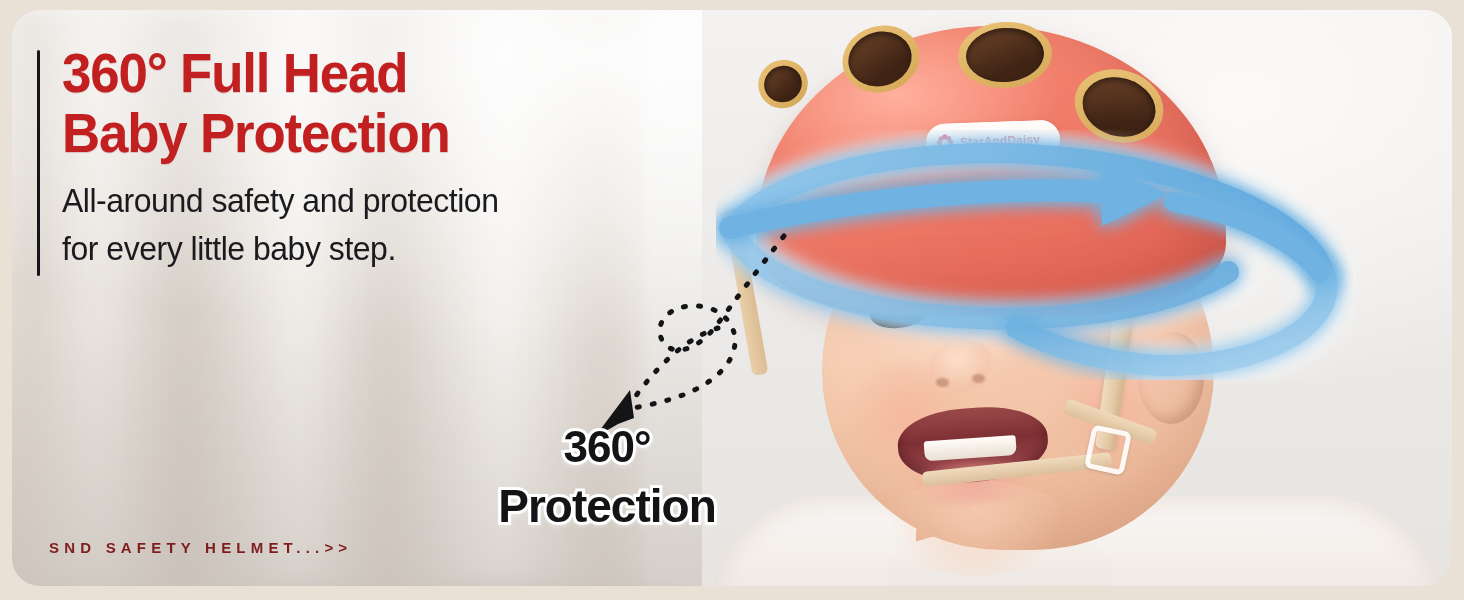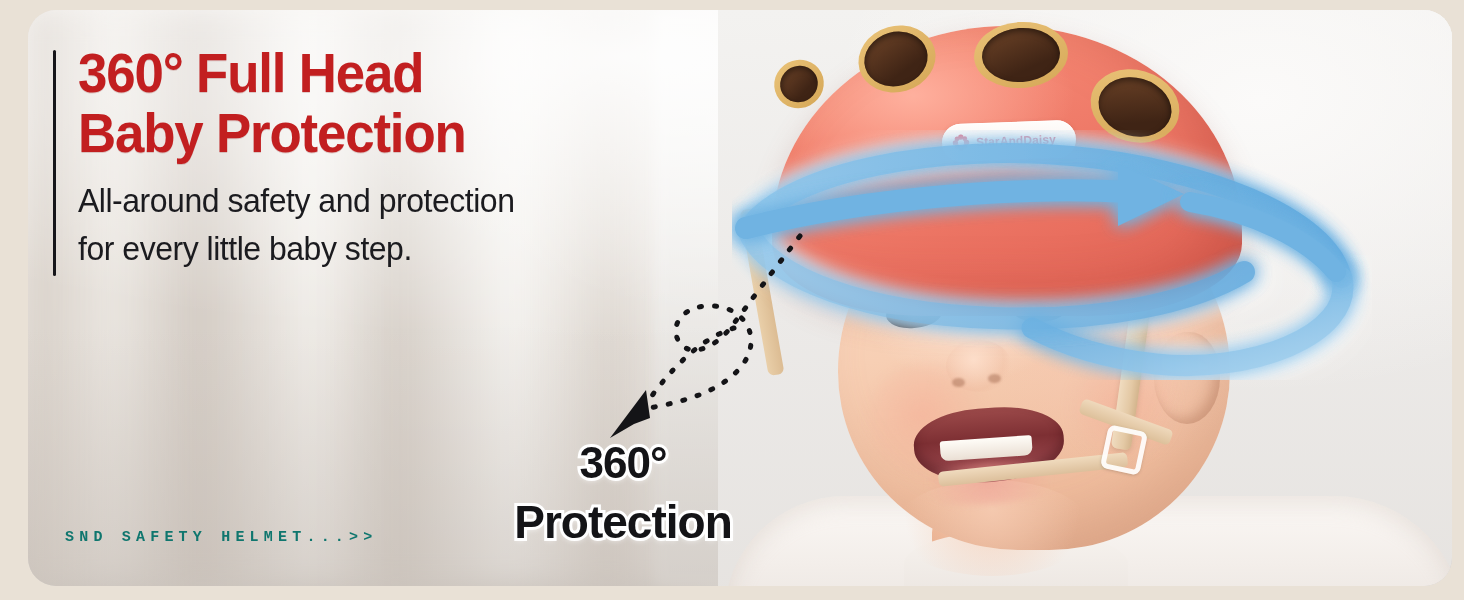--- a/index.html
+++ b/index.html
@@ -3,21 +3,21 @@
 <meta charset="utf-8">
 <style>
   html,body{margin:0;padding:0;}
   body{
     width:1464px;height:600px;overflow:hidden;
     background:#e9e1d6;
     font-family:"Liberation Sans", sans-serif;
   }
   .banner{
     position:relative;width:1464px;height:600px;box-sizing:border-box;
-    padding:10px 12px 14px 28px;
+    padding:10px 12px 14px 12px;
   }
   .card{
     position:relative;width:100%;height:100%;
     border-radius:28px;overflow:hidden;
     background:#e4e0db;
   }
 
   
   .bg-base{
     position:absolute;inset:0;
@@ -83,31 +83,31 @@
     font-weight:500;
     font-size:33px;
     line-height:48px;
     letter-spacing:-.5px;
     transform:scaleX(.97);
     transform-origin:left center;
   }
 
   
   .foot-label{
-    position:absolute;left:37px;bottom:40px;
-    color:#0f766e;
-    font-family:Liberation Mono, monospace;
+    position:absolute;left:37px;bottom:30px;
+    color:#7f1d1d;
+    font-family:Liberation Sans, sans-serif;
     font-weight:bold;
     font-size:15px;
     letter-spacing:5.2px;
   }
 
   
   .callout{
-    position:absolute;left:452px;top:432px;width:286px;
+    position:absolute;left:452px;top:416px;width:286px;
     text-align:center;
     font-family:"Liberation Sans", sans-serif;
     font-weight:bold;
     color:#141417;
     line-height:.96;
     letter-spacing:-1px;
     -webkit-text-stroke:6px #ffffff;
     paint-order:stroke fill;
     text-shadow:0 2px 6px rgba(255,255,255,.9);
   }

